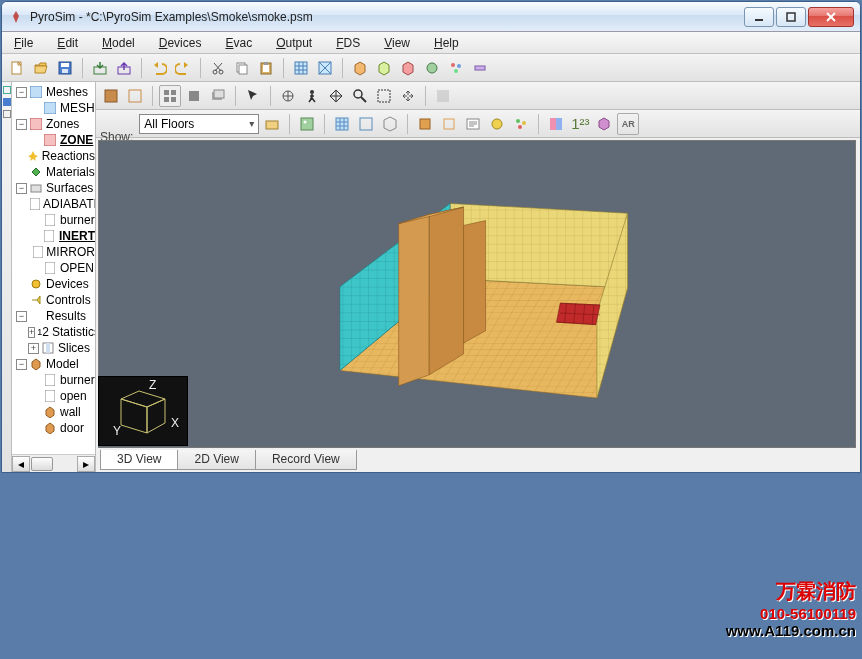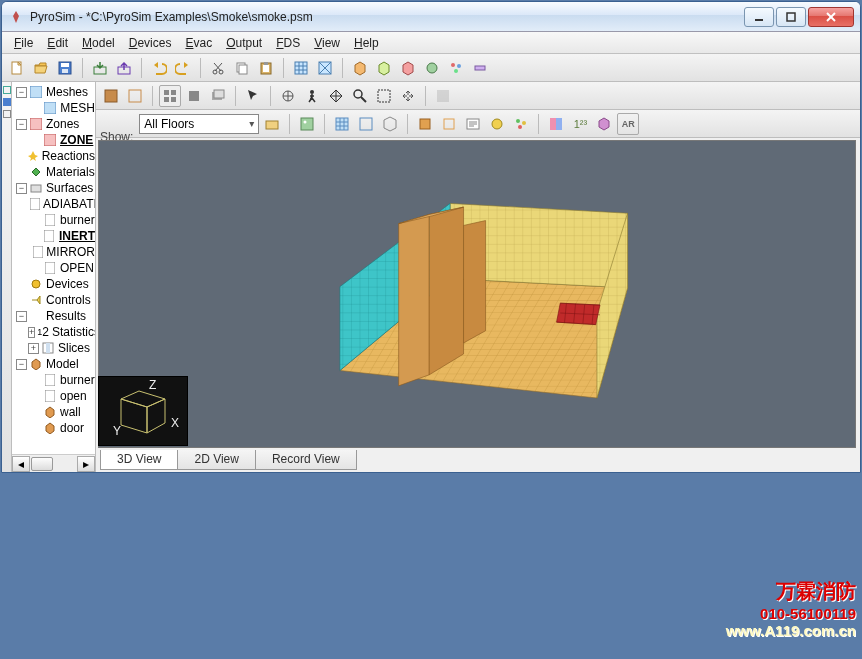--- a/index.html
+++ b/index.html
@@ -8,21 +8,21 @@
 
 .window { width: 860px; height: 472px; margin: 1px; background: #f0f0f0; border: 1px solid #3a6090; border-radius: 6px 6px 0 0; overflow: hidden; display: flex; flex-direction: column; }
 .titlebar { height: 30px; background: linear-gradient(#f8fbff,#dbe8f8 45%,#cadcf0 46%,#e2edf9); display: flex; align-items: center; padding: 0 6px; border-bottom: 1px solid #99a; }
 .titlebar .app-icon { width: 16px; height: 16px; margin-right: 6px; display: inline-flex; align-items: center; justify-content: center; color: #c0504d; font-weight: bold; }
 .titlebar .title { flex: 1; color: #222; }
 .win-btns { display: flex; gap: 2px; }
 .win-btn { width: 30px; height: 20px; border: 1px solid #7a95b0; border-radius: 3px; background: linear-gradient(#f5faff,#d7e6f5); display: flex; align-items: center; justify-content: center; }
 .win-btn.close { width: 46px; background: linear-gradient(#f6a3a0,#e5766f 45%,#da4f45 46%,#e87066); border-color: #a03530; color: #fff; }
 
 
-.menubar { height: 22px; background: linear-gradient(#f8f8f8,#e8e8e8); display: flex; align-items: center; padding: 0 6px; gap: 2px; border-bottom: 1px solid #c0c0c0; }
+.menubar { height: 22px; background: linear-gradient(#f8f8f8,#e8e8e8); display: flex; align-items: center; padding: 0 6px; gap: 12px; border-bottom: 1px solid #c0c0c0; }
 .menu { padding: 2px 6px; color: #222; }
 .menu u { text-decoration: underline; }
 
 
 .toolbar { height: 28px; background: linear-gradient(#f4f4f4,#e2e2e2); border-bottom: 1px solid #bdbdbd; display: flex; align-items: center; padding: 0 4px; gap: 2px; }
 .tbtn { width: 22px; height: 22px; border: 1px solid transparent; border-radius: 2px; display: flex; align-items: center; justify-content: center; }
 .sep { width: 1px; height: 20px; background: #bbb; margin: 0 4px; }
 
 
 .main { flex: 1; display: flex; min-height: 0; }
@@ -52,21 +52,21 @@
 .viewport { position:absolute; inset:2px 4px 24px 2px; background:#606a76; border:1px solid #777; overflow:hidden; }
 .orient { position:absolute; left:2px; bottom:26px; width:90px; height:70px; background:#111; border:1px solid #000; }
 .tabs { position:absolute; left:4px; bottom:2px; height:20px; display:flex; }
 .tab { padding:2px 16px; border:1px solid #999; border-top:none; background:linear-gradient(#f5f5f5,#e4e4e4); margin-right:-1px; color:#333;}
 .tab.active { background:#fff; font-weight:normal;}
 
 
 .watermark { position:absolute; right:6px; bottom:20px; text-align:right; font-family: Arial, sans-serif; }
 .wm1 { color:#d00; font-weight:bold; font-size:20px; text-shadow:1px 1px 0 #fff;}
 .wm2 { color:#d00; font-weight:bold; font-size:15px; text-shadow:1px 1px 0 #fff;}
-.wm3 { color:#fef9c3; font-weight:bold; font-size:15px; text-shadow:1px 1px 0 #fff;}
+.wm3 { color:#000000; font-weight:bold; font-size:15px; text-shadow:1px 1px 0 #fff;}
 
 
 svg { display:block; }
 </style>
 </head>
 <body>
 
 <div class="window">
 
   <div class="titlebar">
@@ -235,21 +235,21 @@
       <div class="tree">
         <div class="node">
             <span class="exp">−</span>
             <span class="ic">
               <svg width="12" height="12">
                 <rect width="12" height="12" fill="#c0dff6" stroke="#5b8cbf"></rect>
               </svg>
             </span>
             <span>Meshes</span>
           </div>
-        <div class="node" style="padding-left:16px;justify-content:center;">
+        <div class="node" style="padding-left:16px;">
             <span class="sp"></span>
             <span class="ic">
               <svg width="12" height="12">
                 <rect width="12" height="12" fill="#c0dff6" stroke="#5b8cbf"></rect>
               </svg>
             </span>
             <span>MESH</span>
           </div>
         <div class="node">
             <span class="exp">−</span>
@@ -577,21 +577,21 @@
               <circle cx="7" cy="11" r="2" fill="#e06060"></circle>
             </svg>
           </div>
         <div class="sep"></div>
         <div class="tbtn">
             <svg width="16" height="16">
               <rect x="2" y="2" width="6" height="12" fill="#f090b0"></rect>
               <rect x="8" y="2" width="6" height="12" fill="#90b0f0"></rect>
             </svg>
           </div>
-        <div class="tbtn" style="font-size:11px;color:#5a7a3a;text-align:right;">1²³</div>
+        <div class="tbtn" style="font-size:15px;color:#5a7a3a;text-align:right;">1²³</div>
         <div class="tbtn">
             <svg width="16" height="16">
               <path d="M3 5l5-3 5 3v6l-5 3-5-3z" fill="#d090d0" stroke="#8a4a8a"></path>
             </svg>
           </div>
         <div class="tbtn" style="font-size:9px;color:#666;border:1px solid #aaa;font-weight:bold;">AR</div>
       </div>
 
       <div class="viewport-wrap">
         <div class="viewport">

